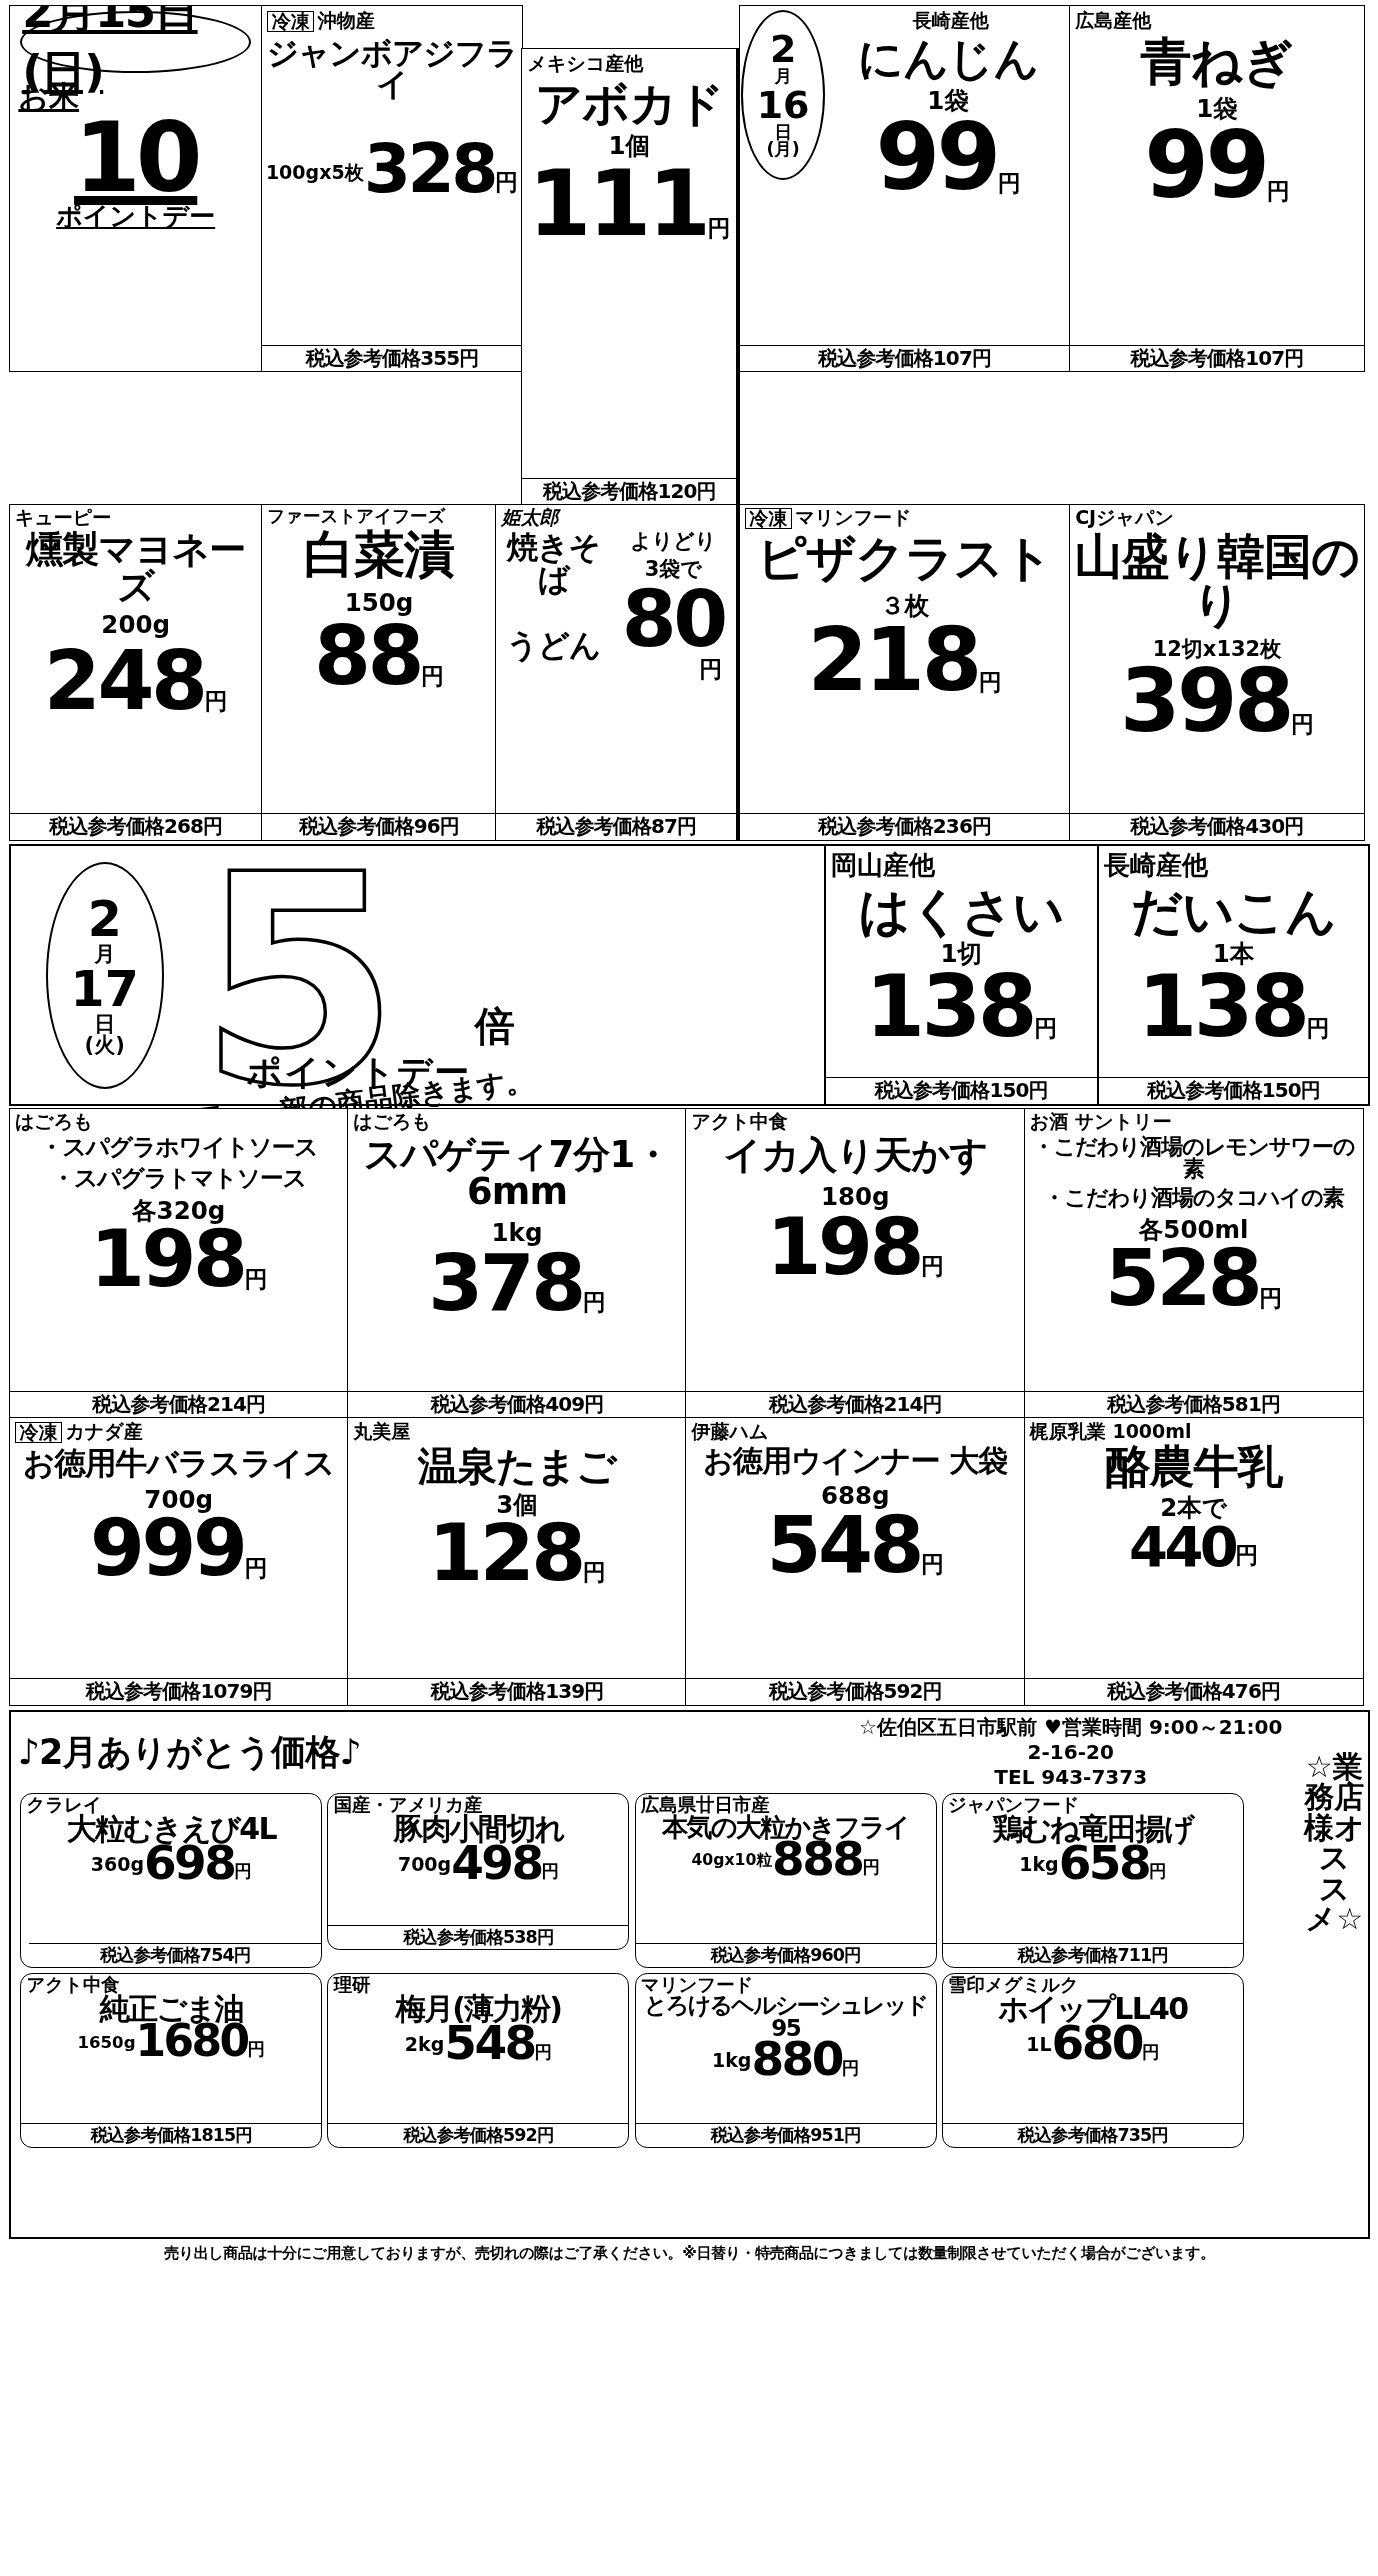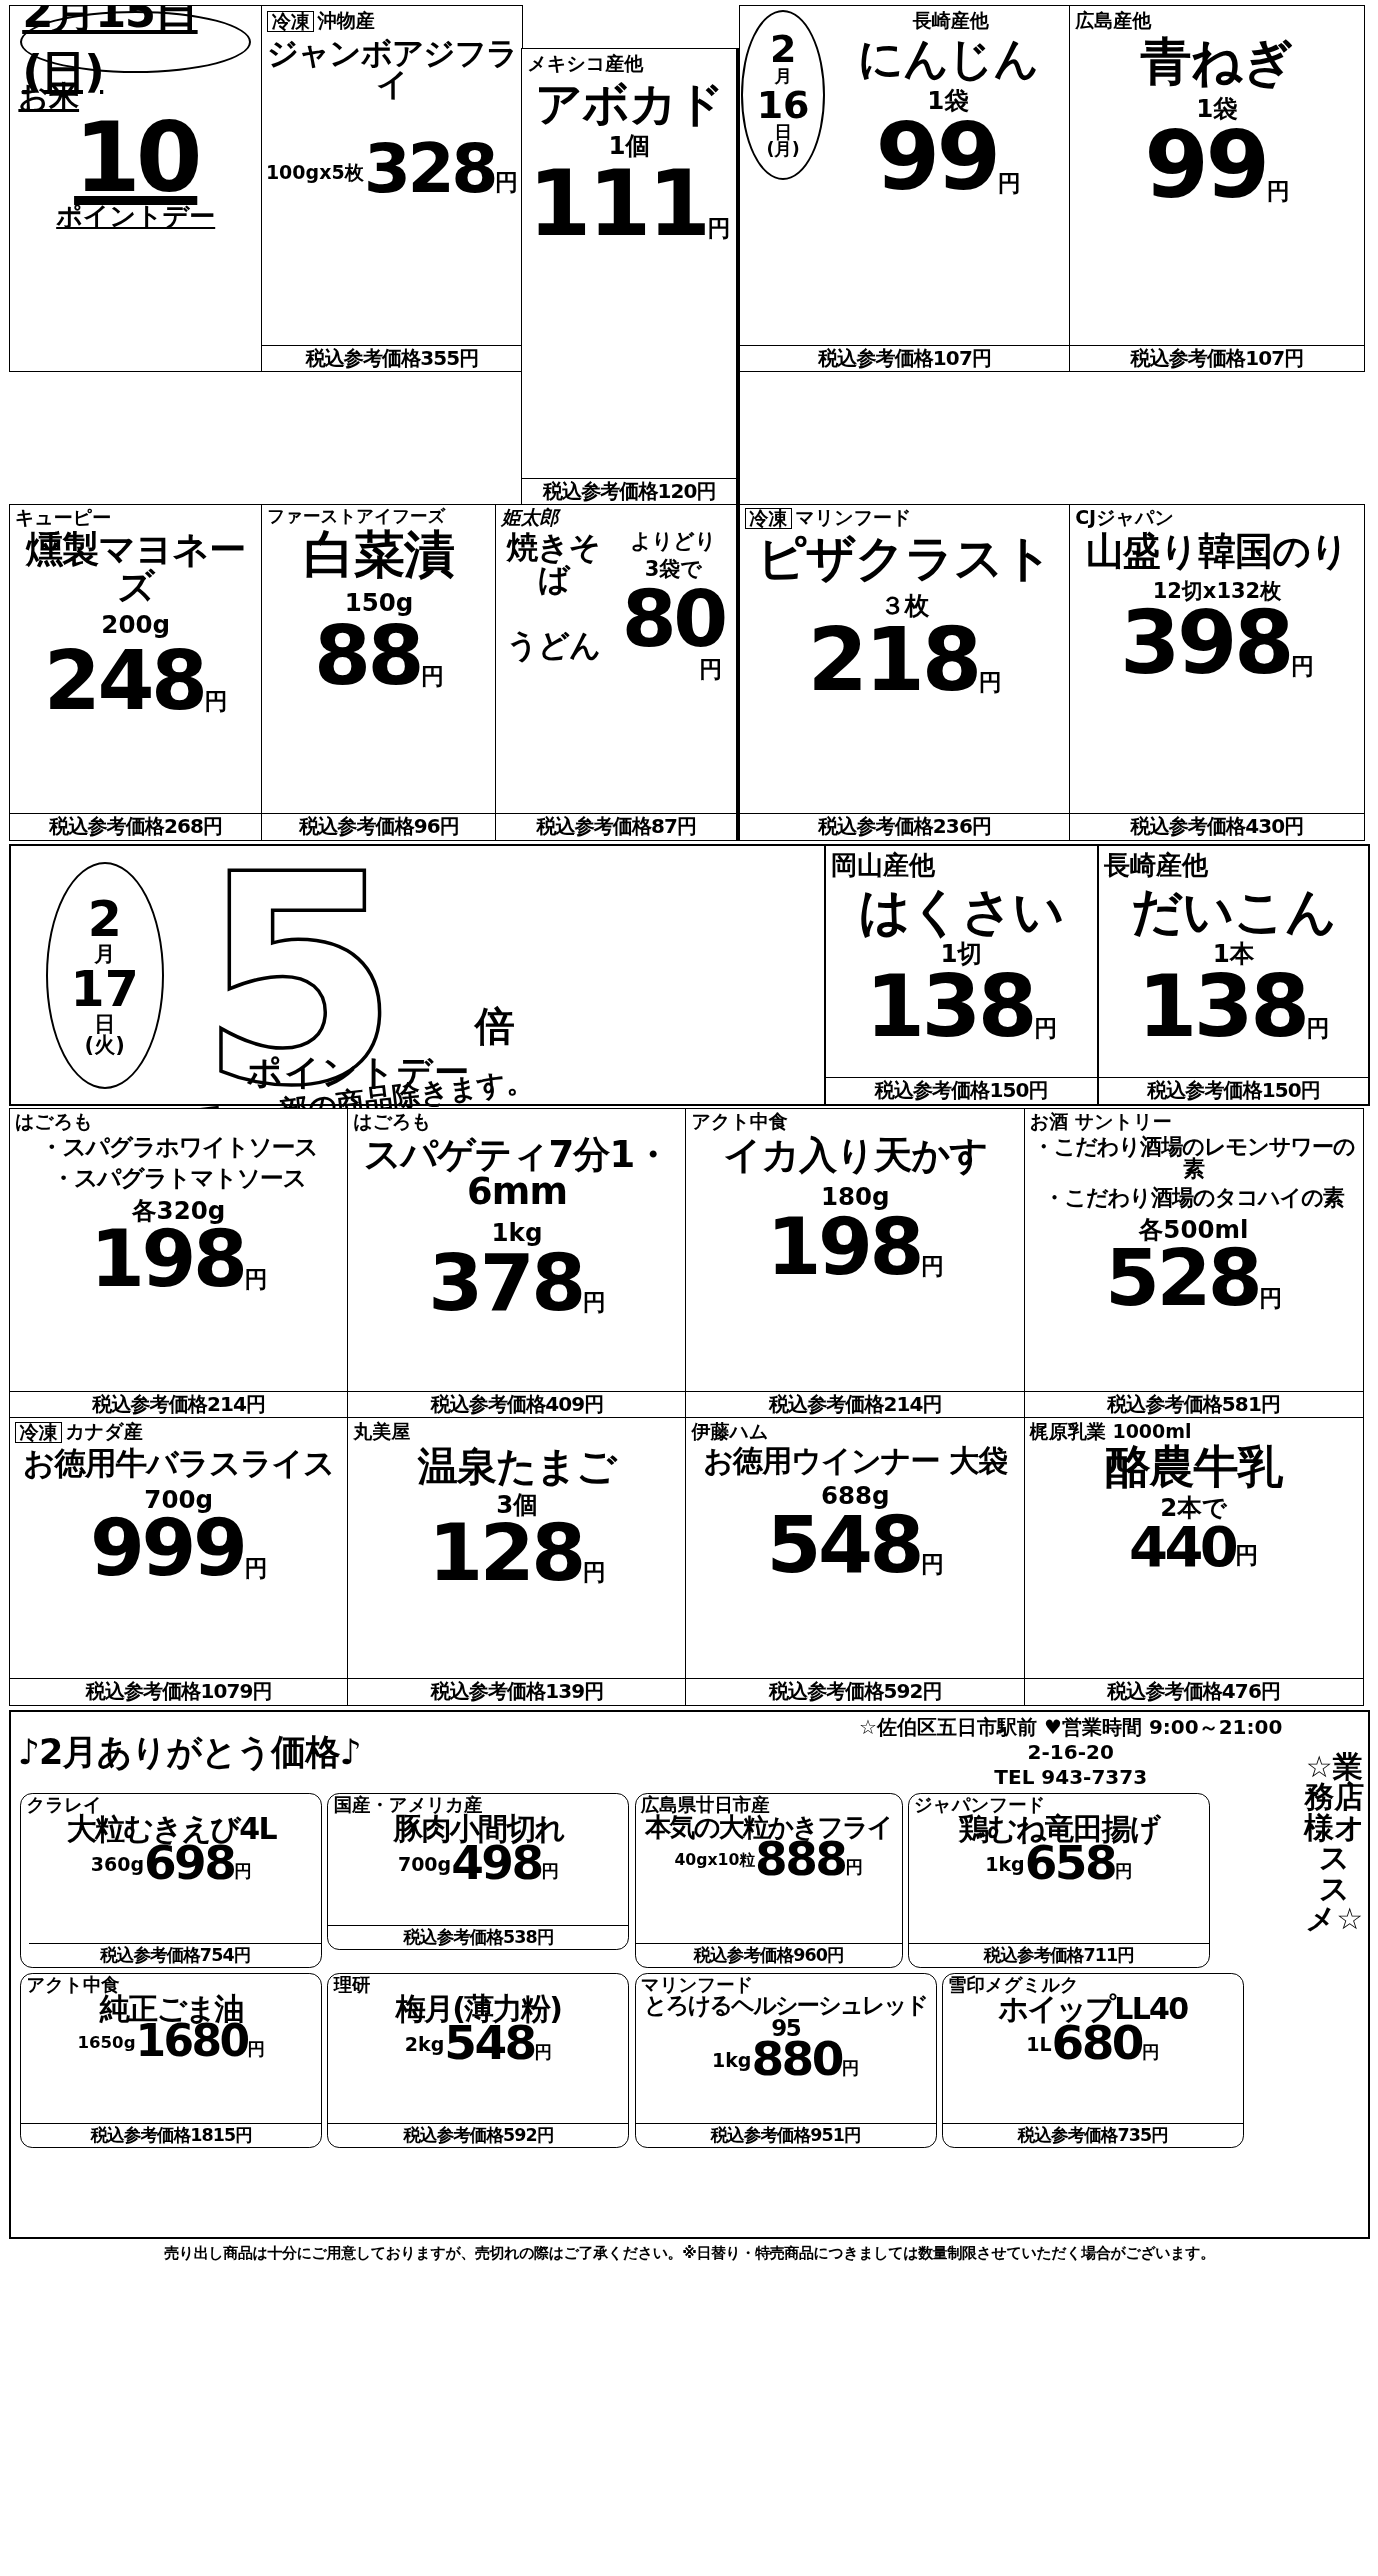--- a/index.html
+++ b/index.html
@@ -275,21 +275,21 @@
       <div class="sub" style="margin-top:10.5px;">３枚</div>
       <div class="priceline" style="margin-top:3.5px;">
         <div class="price" style="font-size:87px;">218</div>
         <div class="yen">円</div>
       </div>
       <div class="tax" style="position:absolute;bottom:0;left:0;right:0;">税込参考価格236円</div>
     </div>
 
     <div class="cell" style="width:296px;height:337px;margin-left:-1.7px;">
       <div class="brand small" style="padding-top:3.5px;">CJジャパン</div>
-      <div class="name" style="font-size:38px;margin-top:5.2px;">山盛り韓国のり</div>
+      <div class="name" style="font-size:48px;margin-top:5.2px;">山盛り韓国のり</div>
       <div class="sub" style="margin-top:10.5px;font-size:21px;">12切x132枚</div>
       <div class="priceline" style="margin-top:3.5px;">
         <div class="price" style="font-size:87px;">398</div>
         <div class="yen">円</div>
       </div>
       <div class="tax" style="position:absolute;bottom:0;left:0;right:0;">税込参考価格430円</div>
     </div>
   </div>
 
   <div class="banner" style="margin-top:3.5px;height:262px;">
@@ -458,21 +458,21 @@
         <div class="brand">国産・アメリカ産</div>
         <div class="name">豚肉小間切れ</div>
         <div class="row2">
           <div class="wt">700g</div>
           <div class="price">498</div>
           <div class="yen">円</div>
         </div>
         <div class="tax" style="position:absolute;bottom:0;left:0;right:0;">税込参考価格538円</div>
       </div>
 
-      <div class="adcell" style="width:268px;height:175px;">
+      <div class="adcell" style="width:302px;height:175px;">
         <div class="brand">広島県廿日市産</div>
         <div class="name" style="font-size:26px;">本気の大粒かきフライ</div>
         <div class="row2">
           <div class="wt" style="font-size:15.7px;">40gx10粒</div>
           <div class="price">888</div>
           <div class="yen">円</div>
         </div>
         <div class="tax" style="position:absolute;bottom:0;left:0;right:0;">税込参考価格960円</div>
       </div>
 

